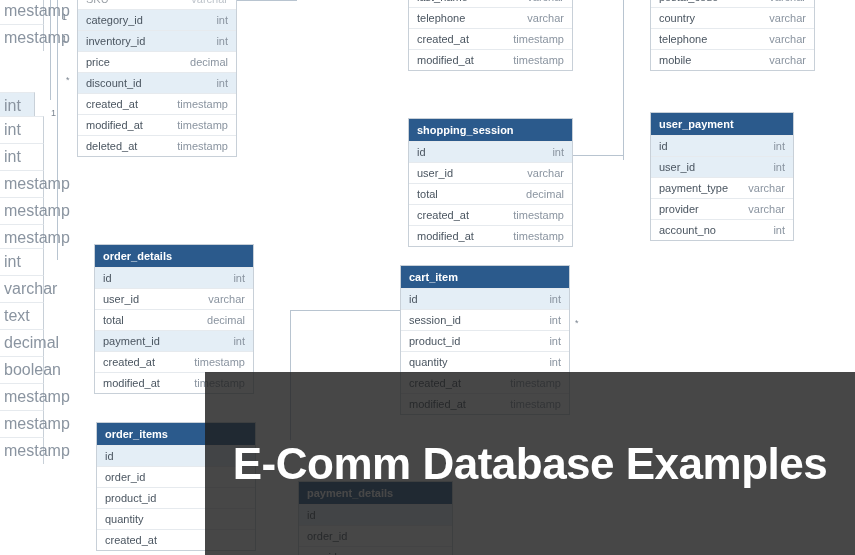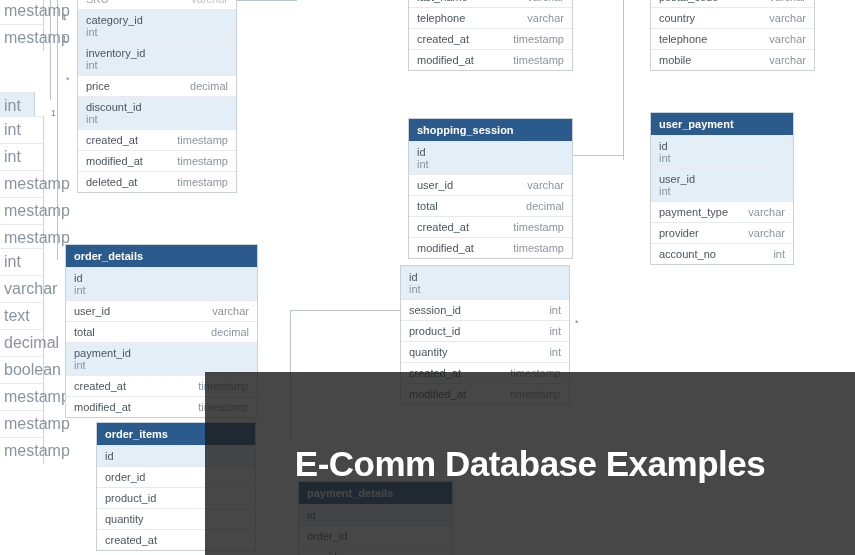--- a/index.html
+++ b/index.html
@@ -30,21 +30,21 @@
     padding: 5px 8px;
     font-size: 11px;
   }
   .row {
     display: flex;
     justify-content: space-between;
     padding: 4px 8px;
     border-top: 1px solid #e6eaee;
     background: #fff;
   }
-  .row.hl { background: #e4eef6; flex-direction: column; }
+  .row.hl { background: #e4eef6; }
   .col-name { color: #4a5560; }
   .col-type { color: #8a94a0; }
   .partial-row {
     display: flex;
     justify-content: space-between;
     padding: 4px 8px;
     border-top: 1px solid #e6eaee;
     background: #fff;
     border-left: 1px solid #c8d0d8;
     border-right: 1px solid #c8d0d8;
@@ -56,21 +56,21 @@
     top: 372px;
     width: 650px;
     height: 183px;
     background: rgba(30,30,30,0.82);
     display: flex;
     align-items: center;
     justify-content: center;
   }
   .overlay-title {
     color: #fff;
-    font-size: 35px;
+    font-size: 44px;
     font-weight: bold;
     letter-spacing: -0.5px;
   }
   .rel-line {
     position: absolute;
     background: #b8c4d0;
   }
   .rel-label {
     position: absolute;
     font-size: 9px;
@@ -185,21 +185,21 @@
     <div class="row">
         <span class="col-name">modified_at</span>
         <span class="col-type">timestamp</span>
       </div>
     <div class="row">
         <span class="col-name">deleted_at</span>
         <span class="col-type">timestamp</span>
       </div>
   </div>
 
-  <div class="table" style="left:65px; top:244px; width:193px;">
+  <div class="table" style="left:94px; top:244px; width:160px;">
     <div class="table-header"><span>order_details</span></div>
     <div class="row hl">
         <span class="col-name">id</span>
         <span class="col-type">int</span>
       </div>
     <div class="row">
         <span class="col-name">user_id</span>
         <span class="col-type">varchar</span>
       </div>
     <div class="row">
@@ -281,20 +281,21 @@
         <span class="col-name">created_at</span>
         <span class="col-type">timestamp</span>
       </div>
     <div class="row">
         <span class="col-name">modified_at</span>
         <span class="col-type">timestamp</span>
       </div>
   </div>
 
   <div class="table" style="left:400px; top:265px; width:170px;">
+    <div class="table-header"><span>cart_item</span></div>
     <div class="row hl">
         <span class="col-name">id</span>
         <span class="col-type">int</span>
       </div>
     <div class="row">
         <span class="col-name">session_id</span>
         <span class="col-type">int</span>
       </div>
     <div class="row">
         <span class="col-name">product_id</span>

